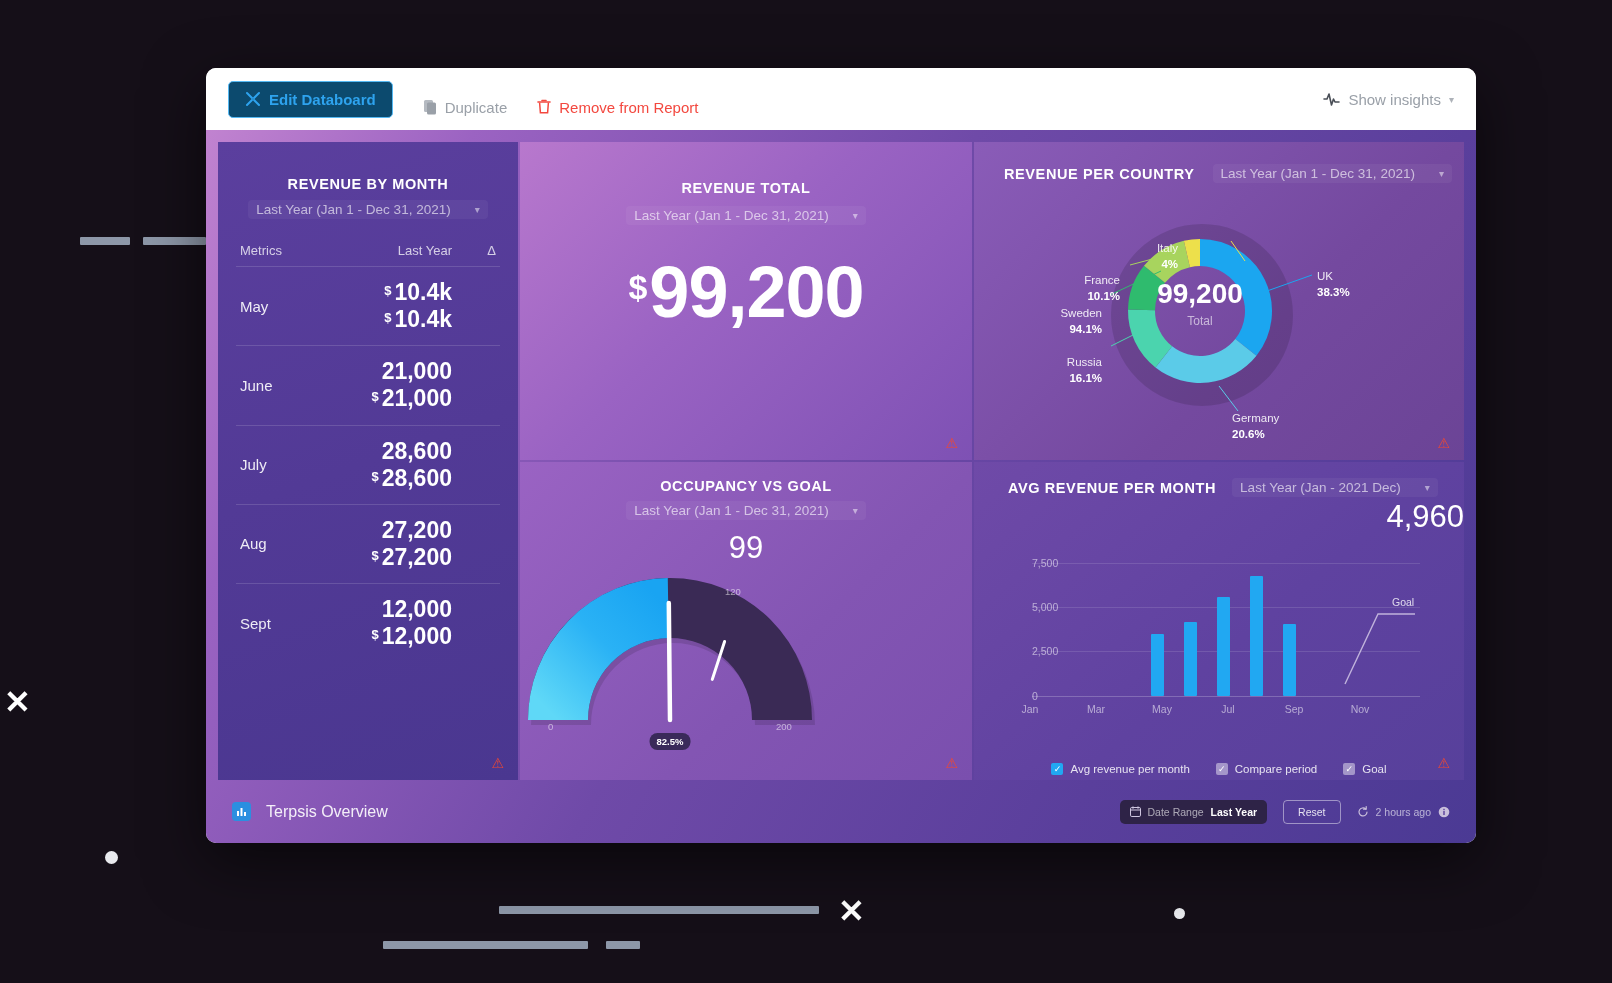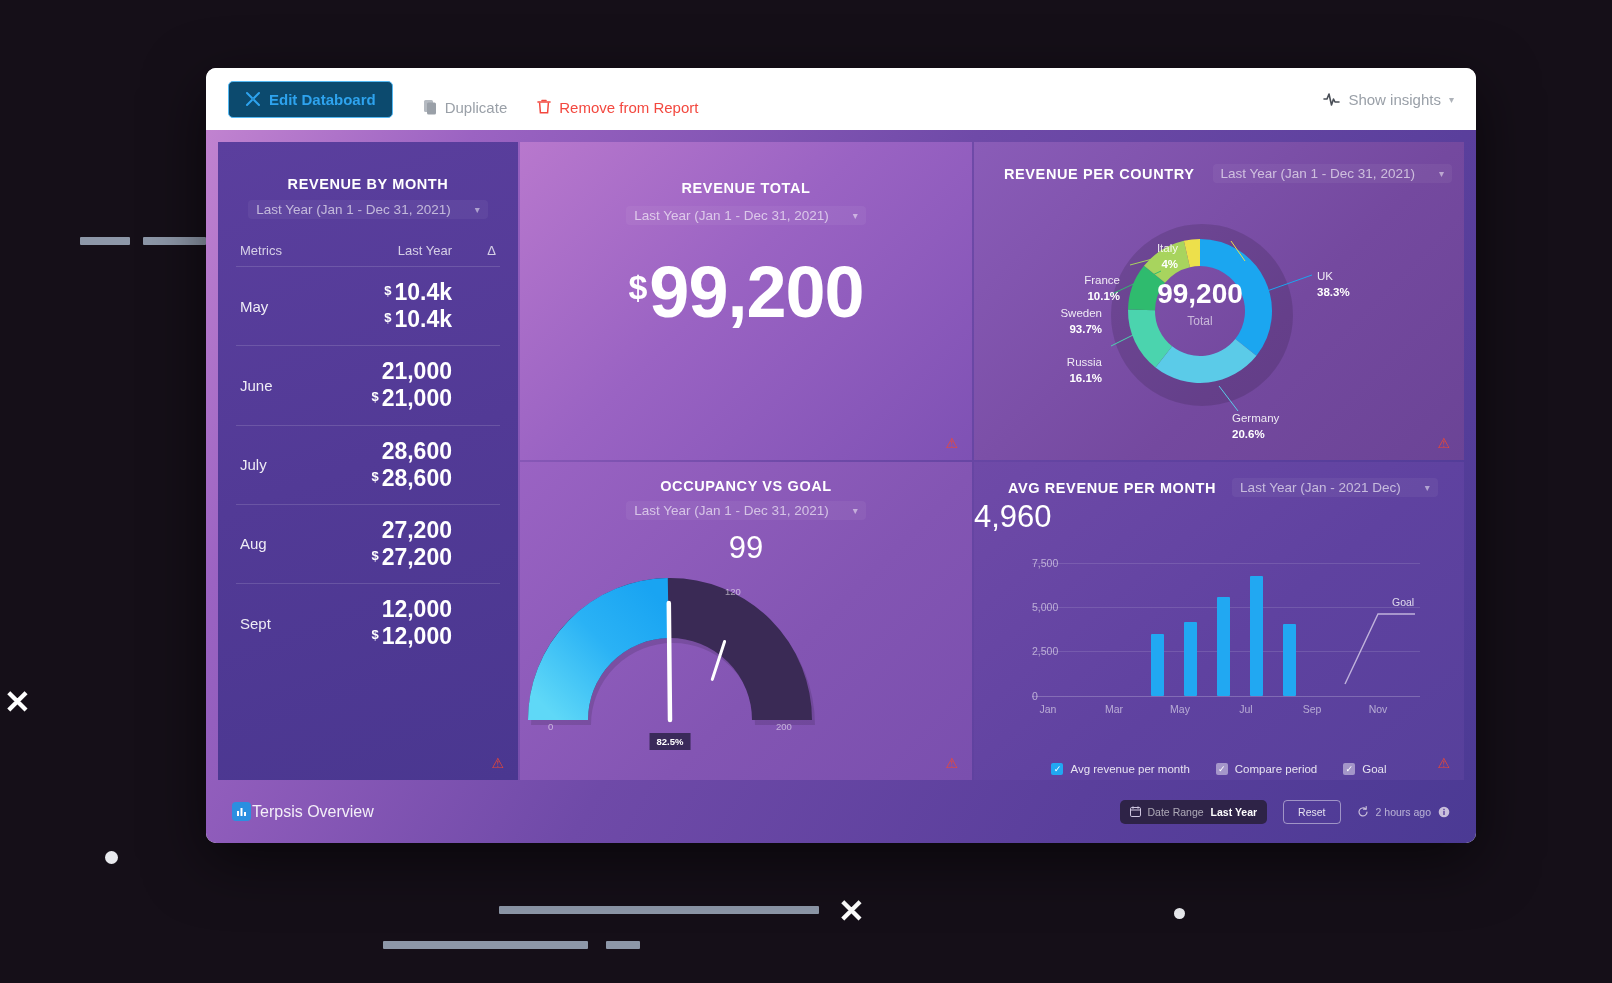--- a/index.html
+++ b/index.html
@@ -97,41 +97,41 @@
 
   
   .g-head { padding-top:16px; text-align:center; }
   .g-date { margin-top:7px; }
   .g-num { margin-top:10px; text-align:center; color:#fff; font-size:31px; font-weight:300; }
   .gauge-wrap { position:relative; width:300px; height:180px; margin-top:2px; }
   .g-tick { position:absolute; color:rgba(255,255,255,.55); font-size:9.5px; }
   .g-badge {
     position:absolute; left:50%; transform:translateX(-50%); bottom:-2px;
     background:#3a2a5a; color:#fff; font-size:9.5px; font-weight:bold;
-    padding:3px 7px; border-radius:0;
+    padding:3px 7px; border-radius:8px;
   }
 
   
   .ar-head { display:flex; align-items:center; gap:16px; padding:16px 0 0 34px; }
-  .ar-value { text-align:left; color:#fff; font-size:31px; font-weight:300; margin-top:2px; }
+  .ar-value { text-align:right; color:#fff; font-size:31px; font-weight:300; margin-top:2px; }
   .chart-area { position:relative; width:452px; height:200px; margin-top:6px; }
   .ylab { position:absolute; right:100%; transform:translateY(-50%); color:rgba(255,255,255,.55); font-size:10.5px; white-space:nowrap; padding-right:6px;}
   .gridline { position:absolute; left:0; right:0; height:1px; background:rgba(255,255,255,.12); }
   .bar { position:absolute; bottom:0; width:13px; background:#21a8f2; border-radius:1px; }
   .xlab { position:absolute; top:100%; transform:translateX(-50%); color:rgba(255,255,255,.55); font-size:10.5px; margin-top:6px; }
   .goal-lbl { position:absolute; color:rgba(255,255,255,.8); font-size:10.5px; }
   .legend { display:flex; justify-content:center; gap:26px; margin-top:22px; }
   .lg { display:flex; align-items:center; gap:7px; color:rgba(255,255,255,.85); font-size:11.5px; cursor:pointer; }
   .cbx { width:12px; height:12px; border-radius:2px; display:inline-flex; align-items:center; justify-content:center; font-size:9px; color:#fff; }
   .cbx.on { background:#21a8f2; }
   .cbx.off { background:rgba(255,255,255,.45); }
 
   
   .footer { position:absolute; left:0; bottom:0; width:100%; height:63px; display:flex; align-items:center; padding:0 26px; }
-  .f-left { display:flex; align-items:center; gap:1px; color:rgba(255,255,255,.9); font-size:16px; }
+  .f-left { display:flex; align-items:center; gap:15px; color:rgba(255,255,255,.9); font-size:16px; }
   .f-logo { width:19px; height:19px; border-radius:4px; background:#2b8fe0; display:flex; align-items:center; justify-content:center; }
   .f-right { margin-left:auto; display:flex; align-items:center; gap:16px; }
   .f-chip { display:flex; align-items:center; gap:7px; background:#2e2347; border-radius:5px; padding:6px 10px; color:rgba(255,255,255,.6); font-size:10.5px; cursor:pointer; }
   .f-chip b { color:#fff; font-size:10.5px; }
   .f-reset { border:1px solid rgba(255,255,255,.45); border-radius:4px; padding:5px 14px; color:rgba(255,255,255,.85); font-size:10.5px; cursor:pointer; background:transparent; }
   .f-sync { display:flex; align-items:center; gap:7px; color:rgba(255,255,255,.6); font-size:10.5px; }
 </style>
 </head>
 <body>
 
@@ -253,21 +253,21 @@
             <div class="lbl" style="left:152px; top:58px; text-align:right; width:52px;">
               <span class="nm">Italy</span>
               <span>4%</span>
             </div>
             <div class="lbl" style="left:76px; top:90px; text-align:right; width:70px;">
               <span class="nm">France</span>
               <span>10.1%</span>
             </div>
             <div class="lbl" style="left:58px; top:123px; text-align:right; width:70px;">
               <span class="nm">Sweden</span>
-              <span>93.7%</span>
+              <span>94.1%</span>
             </div>
             <div class="lbl" style="left:62px; top:172px; text-align:right; width:66px;">
               <span class="nm">Russia</span>
               <span>16.1%</span>
             </div>
             <div class="lbl" style="left:343px; top:86px; text-align:left; width:70px;">
               <span class="nm">UK</span>
               <span>38.3%</span>
             </div>
             <div class="lbl" style="left:258px; top:228px; text-align:left; width:80px;">
@@ -411,21 +411,21 @@
               <div class="bar" style="left:185px; height:99px;"></div>
               <div class="bar" style="left:218px; height:120px;"></div>
               <div class="bar" style="left:251px; height:72px;"></div>
             </div>
 
             <svg width="452" height="200" viewBox="0 0 452 200" style="position:absolute; left:0; top:0; pointer-events:none;">
               <path d="M 371 143 L 404 73 L 441 73" stroke="rgba(225,216,240,.75)" stroke-width="1.4" fill="none"></path>
             </svg>
             <div class="goal-lbl" style="left:418px; top:55px;">Goal</div>
 
-            <div style="position:absolute; left:58px; right:6px; top:155px; height:1px;">
+            <div style="position:absolute; left:40px; right:6px; top:155px; height:1px;">
               <div class="xlab" style="left:16px;">Jan</div>
               <div class="xlab" style="left:82px;">Mar</div>
               <div class="xlab" style="left:148px;">May</div>
               <div class="xlab" style="left:214px;">Jul</div>
               <div class="xlab" style="left:280px;">Sep</div>
               <div class="xlab" style="left:346px;">Nov</div>
             </div>
           </div>
 
           <div class="legend">

